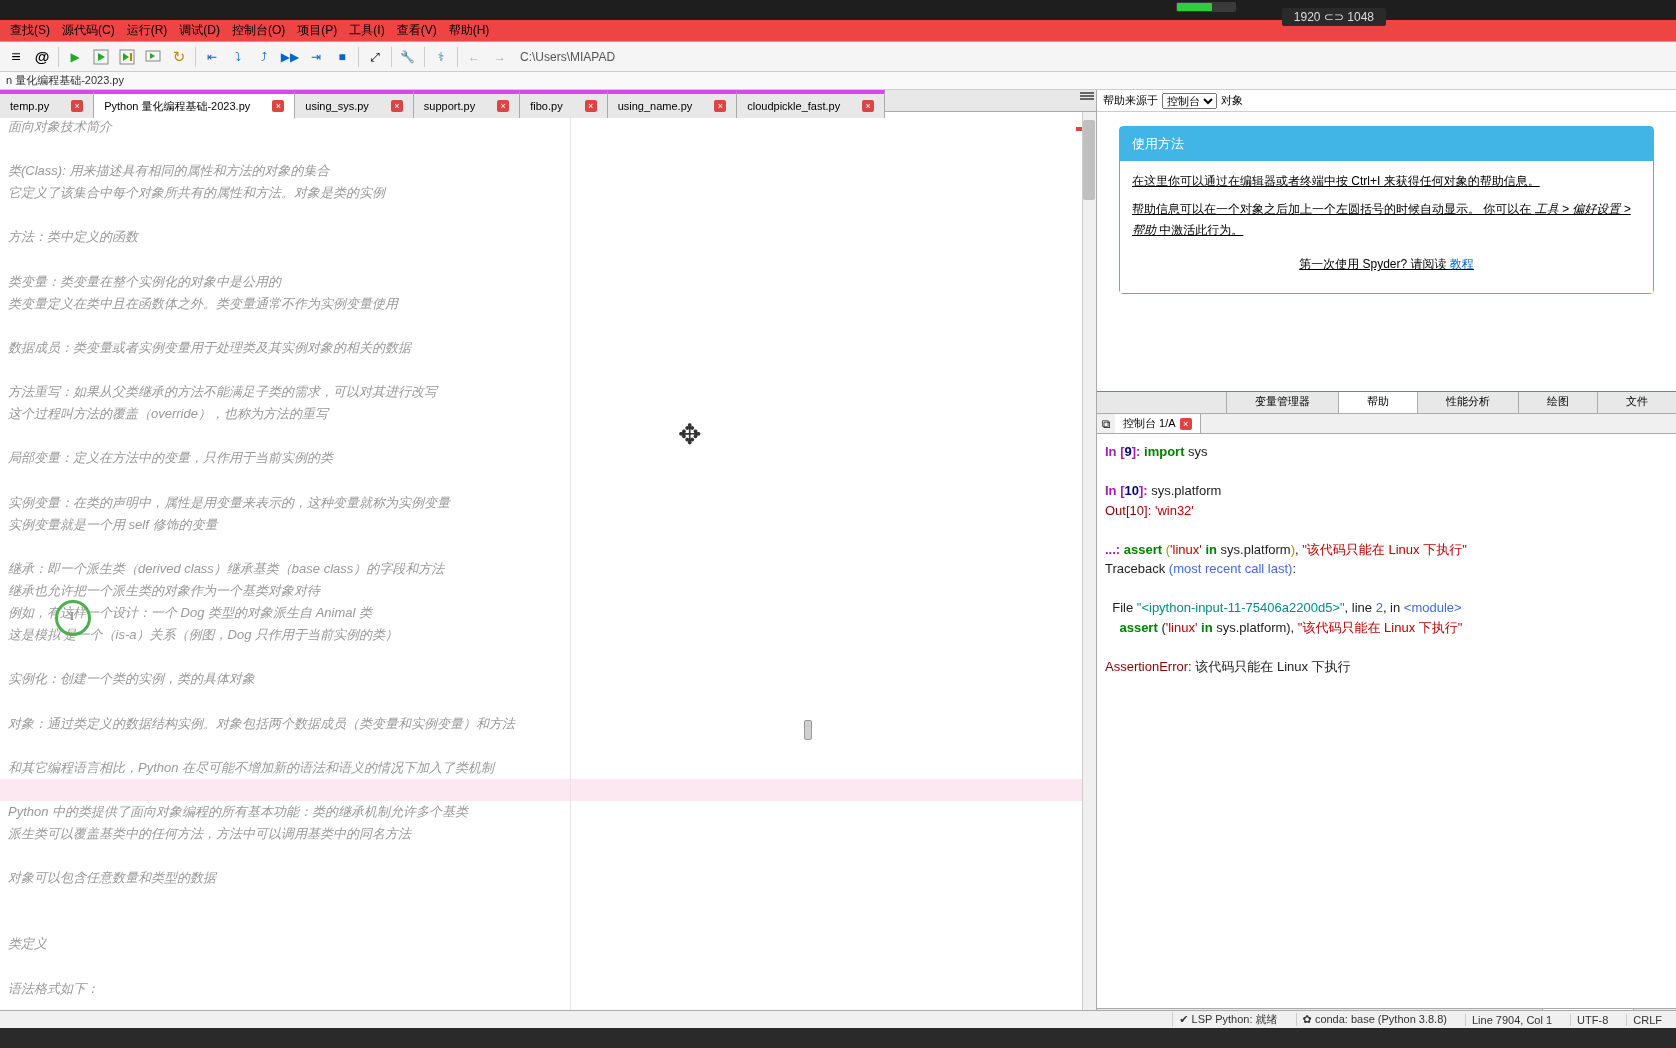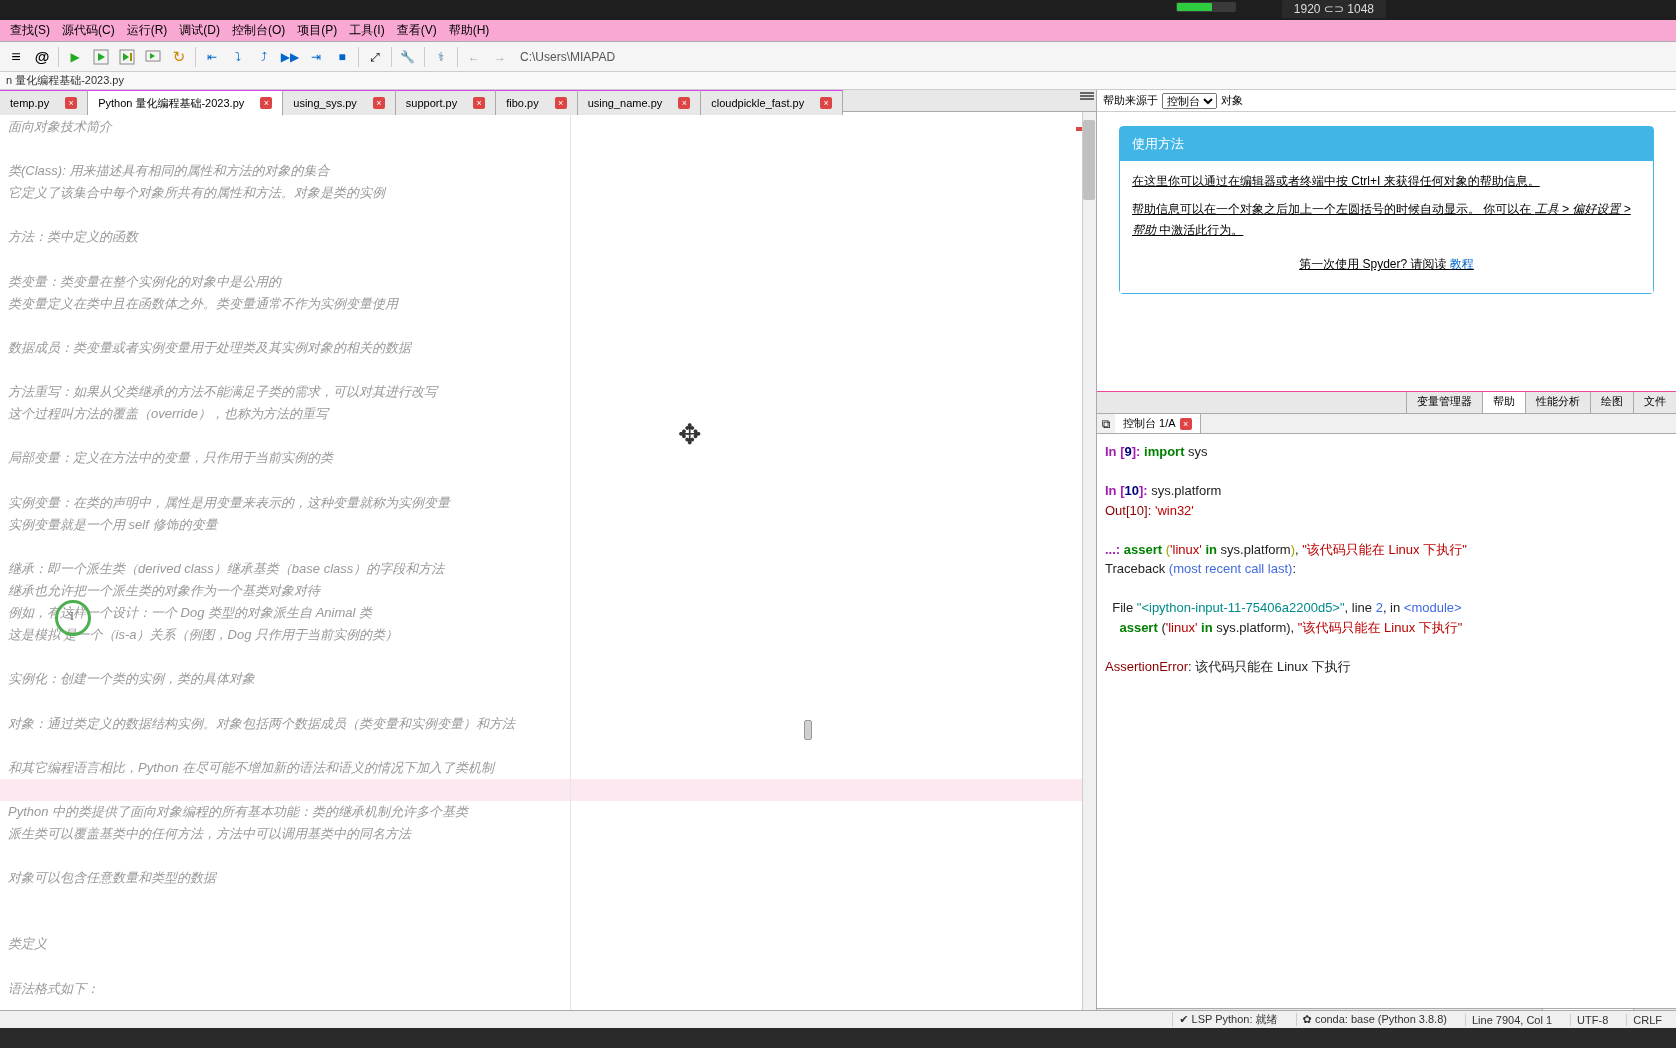--- a/index.html
+++ b/index.html
@@ -1,31 +1,31 @@
 <!DOCTYPE html>
 <html><head>
 <meta charset="utf-8">
 <style>
 * { margin: 0; padding: 0; box-sizing: border-box; font-family: "Microsoft YaHei", Arial, sans-serif; }
 body { width: 1676px; height: 1048px; background: #1e1e1e; overflow: hidden; font-size: 12px; }
 .top-dark { height: 20px; background: #1e1e1e; position: relative; }
 .battery { position: absolute; right: 440px; top: 2px; width: 60px; height: 10px; background: #3a3a3a; border-radius: 2px; }
 .battery-fill { width: 35px; height: 8px; margin: 1px; background: #2ecc40; border-radius: 1px; }
-.res-box { position: absolute; right: 290px; top: 0; background: #2a2a2a; color: #ddd; padding: 2px 12px; font-size: 12px; border-radius: 2px; }
-.menubar { height: 22px; background: #f9a8d4; border-bottom: 1px solid #aaa; display: flex; align-items: center; padding-left: 4px; font-size: 12px; }
+.res-box { position: absolute; right: 290px; top: 8px; background: #2a2a2a; color: #ddd; padding: 2px 12px; font-size: 12px; border-radius: 2px; }
+.menubar { height: 22px; background: #ef4444; border-bottom: 1px solid #aaa; display: flex; align-items: center; padding-left: 4px; font-size: 12px; }
 .menubar span { padding: 2px 6px; cursor: pointer; }
 .toolbar { height: 30px; background: #f5f5f5; border-bottom: 1px solid #ccc; display: flex; align-items: center; padding: 0 4px; gap: 2px; }
 .tool-btn { width: 24px; height: 24px; display: flex; align-items: center; justify-content: center; cursor: pointer; border-radius: 2px; }
 .tool-sep { width: 1px; height: 20px; background: #ccc; margin: 0 2px; }
 .path-box { flex: 1; padding: 2px 6px; font-size: 12px; color: #555; }
 .breadcrumb { height: 18px; background: #f9f9f9; border-bottom: 1px solid #ccc; padding: 1px 6px; font-size: 11px; color: #333; }
 .main { display: flex; height: calc(100% - 110px); }
 .editor-pane { flex: 1; display: flex; flex-direction: column; background: #fff; min-width: 810px; }
 .tabs { height: 22px; display: flex; background: #e8e8e8; border-bottom: 1px solid #aaa; position: relative; }
-.tab { padding: 12px 10px; background: #e8e8e8; border-right: 1px solid #aaa; font-size: 11px; display: flex; align-items: center; gap: 16px; cursor: pointer; border-top: 1px solid #d946ef; }
+.tab { padding: 12px 10px; background: #e8e8e8; border-right: 1px solid #aaa; font-size: 11px; display: flex; align-items: center; gap: 22px; cursor: pointer; border-top: 4px solid #d946ef; }
 .tab.active { background: #fff; border-bottom: 1px solid #fff; }
 .tab-close { width: 12px; height: 12px; background: #d44; color: #fff; border-radius: 2px; font-size: 9px; display: flex; align-items: center; justify-content: center; }
 .tab-opts { position: absolute; right: 2px; top: 2px; width: 14px; height: 14px; display: flex; flex-direction: column; gap: 1px; cursor: pointer; }
 .tab-opts div { height: 2px; background: #666; }
 .code-area { flex: 1; overflow: hidden; padding: 4px 8px; font-family: Consolas, monospace; font-size: 13px; line-height: 1.7; color: #999; font-style: italic; position: relative; }
 .code-line { white-space: pre; }
 .code-current { background: #fce8f0; margin: 0 -8px; padding: 0 8px; }
 .code-ruler { position: absolute; left: 570px; top: 0; bottom: 0; width: 1px; background: #e5e5e5; }
 .scroll-track { position: absolute; right: 0; top: 0; bottom: 0; width: 14px; background: #f0f0f0; border-left: 1px solid #ccc; }
 .scroll-thumb { position: absolute; right: 1px; top: 8px; width: 12px; height: 80px; background: #c0c0c0; border-radius: 2px; }
@@ -35,21 +35,21 @@
 .help-header { height: 22px; padding: 2px 6px; font-size: 11px; display: flex; align-items: center; gap: 4px; border-bottom: 1px solid #ccc; }
 .help-header select { font-size: 11px; }
 .help-body { flex: 0 0 280px; padding: 14px; position: relative; border-bottom: 1px solid #ec4899; }
 .help-card { border: 1px solid #41b6e6; border-radius: 4px; margin: 0 8px; }
 .help-card-header { background: #41b6e6; color: #fff; padding: 8px 12px; font-size: 13px; }
 .help-card-body { padding: 10px 12px; font-size: 12px; line-height: 1.7; background: #fff; }
 .help-card-body p { margin-bottom: 8px; text-decoration: underline; }
 .help-card-body .em { font-style: italic; }
 .tutorial-link { color: #0066cc; cursor: pointer; }
 .right-tabs { height: 22px; display: flex; justify-content: flex-end; border-bottom: 1px solid #aaa; background: #e8e8e8; }
-.right-tab { padding: 2px 10px; font-size: 11px; border-left: 1px solid #aaa; cursor: pointer; background: #e8e8e8; }
+.right-tab { padding: 2px 28px; font-size: 11px; border-left: 1px solid #aaa; cursor: pointer; background: #e8e8e8; }
 .right-tab.active { background: #fff; }
 .console-tabs { height: 20px; display: flex; background: #f0f0f0; border-bottom: 1px solid #aaa; align-items: center; }
 .console-tab { padding: 2px 8px; font-size: 11px; border-right: 1px solid #aaa; background: #fff; display: flex; align-items: center; gap: 4px; }
 .console-body { flex: 1; padding: 8px; font-family: Consolas, monospace; font-size: 13px; line-height: 1.5; color: #222; overflow: hidden; }
 .c-in-brk { color: #a21caf; font-weight: bold; }
 .c-num { color: #000080; font-weight: bold; }
 .c-out { color: #8b0000; }
 .c-keyword { color: #008000; font-weight: bold; }
 .c-str { color: #b00; }
 .c-paren { color: #a0a000; }

